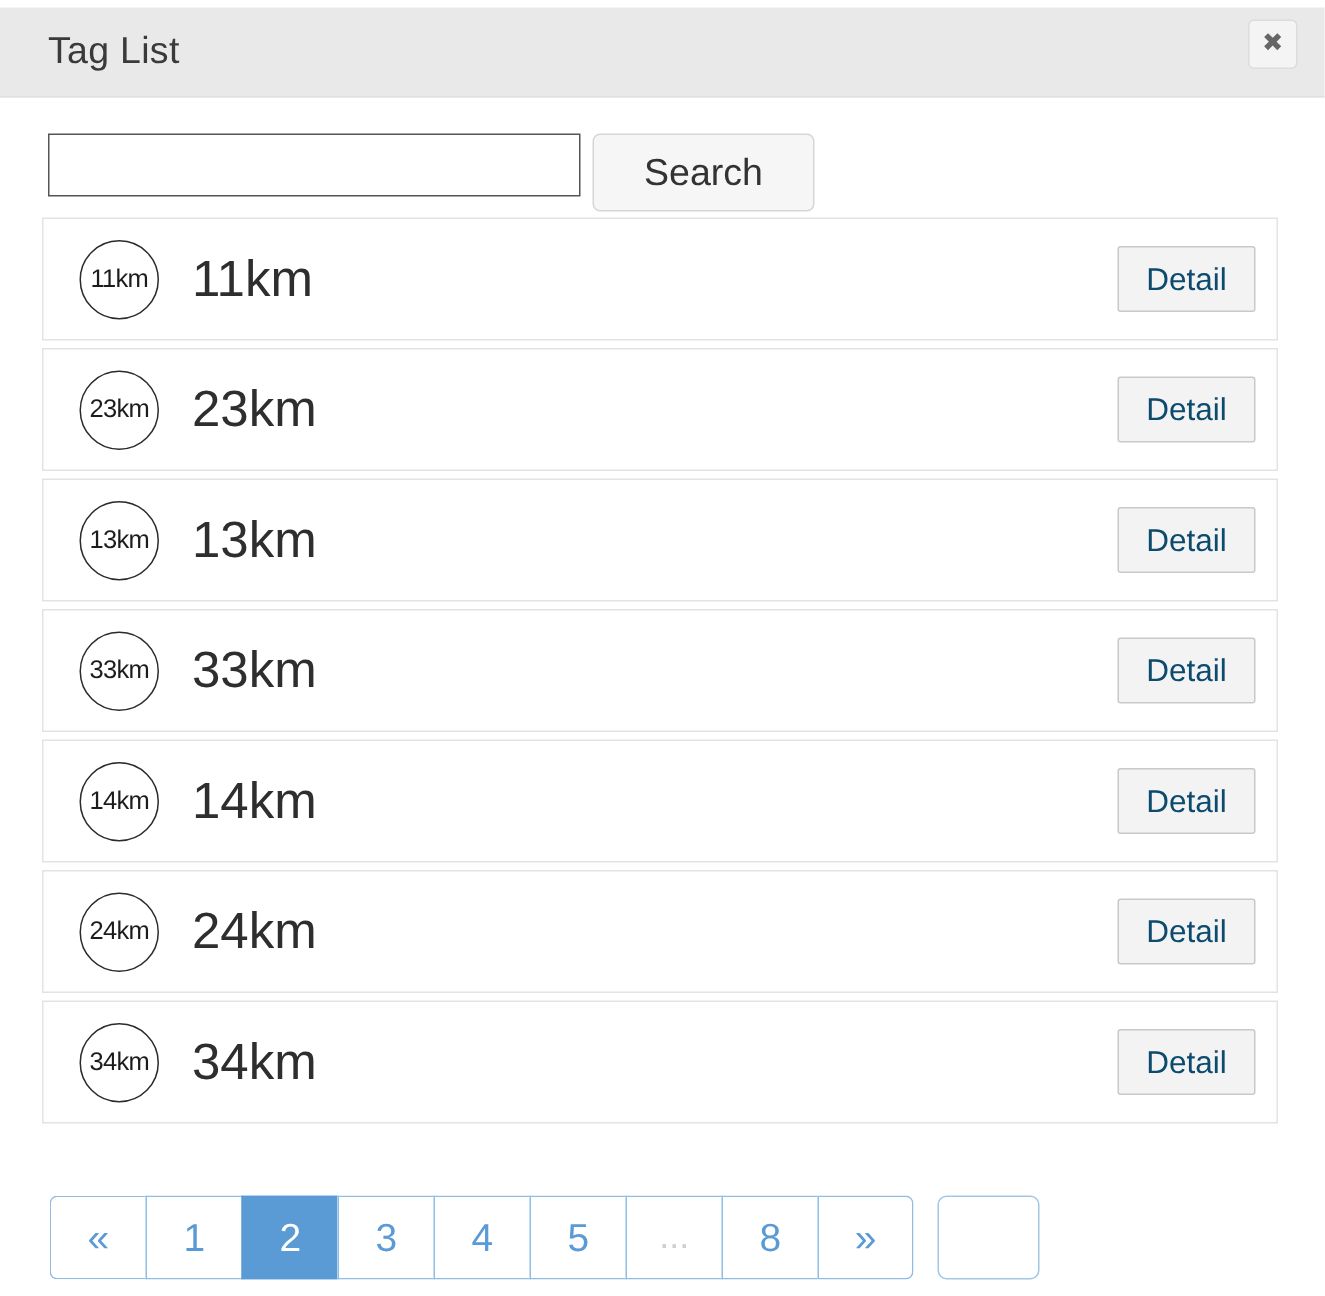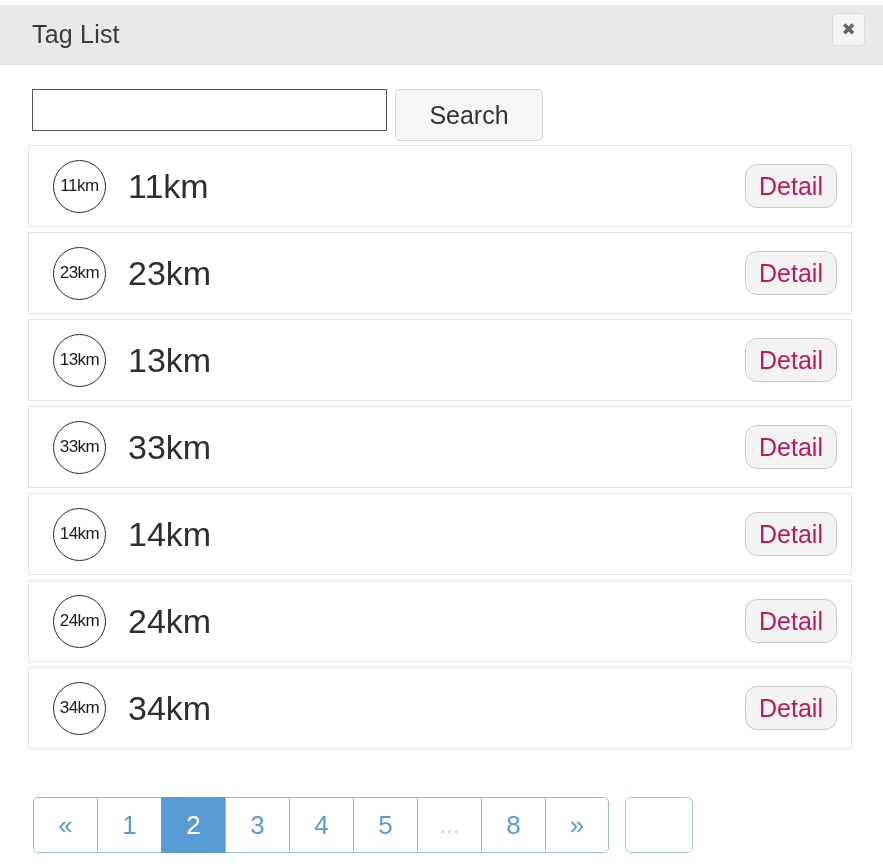--- a/index.html
+++ b/index.html
@@ -133,24 +133,24 @@
   }
   .detail-button {
     position: absolute;
     right: 14px;
     top: 50%;
     transform: translateY(-50%);
     width: 92px;
     height: 44px;
     background: #f3f3f3;
     border: 1px solid #c9c9c9;
-    border-radius: 12px;
-    font-size: 25px;
-    font-family: "Liberation Sans", sans-serif;
-    color: #be185d;
+    border-radius: 2px;
+    font-size: 21px;
+    font-family: "Liberation Sans", sans-serif;
+    color: #0c4a6e;
     cursor: pointer;
     line-height: 1;
   }
 
   
   .pagination-bar {
     position: absolute;
     left: 33px;
     top: 797px;
     display: flex;

